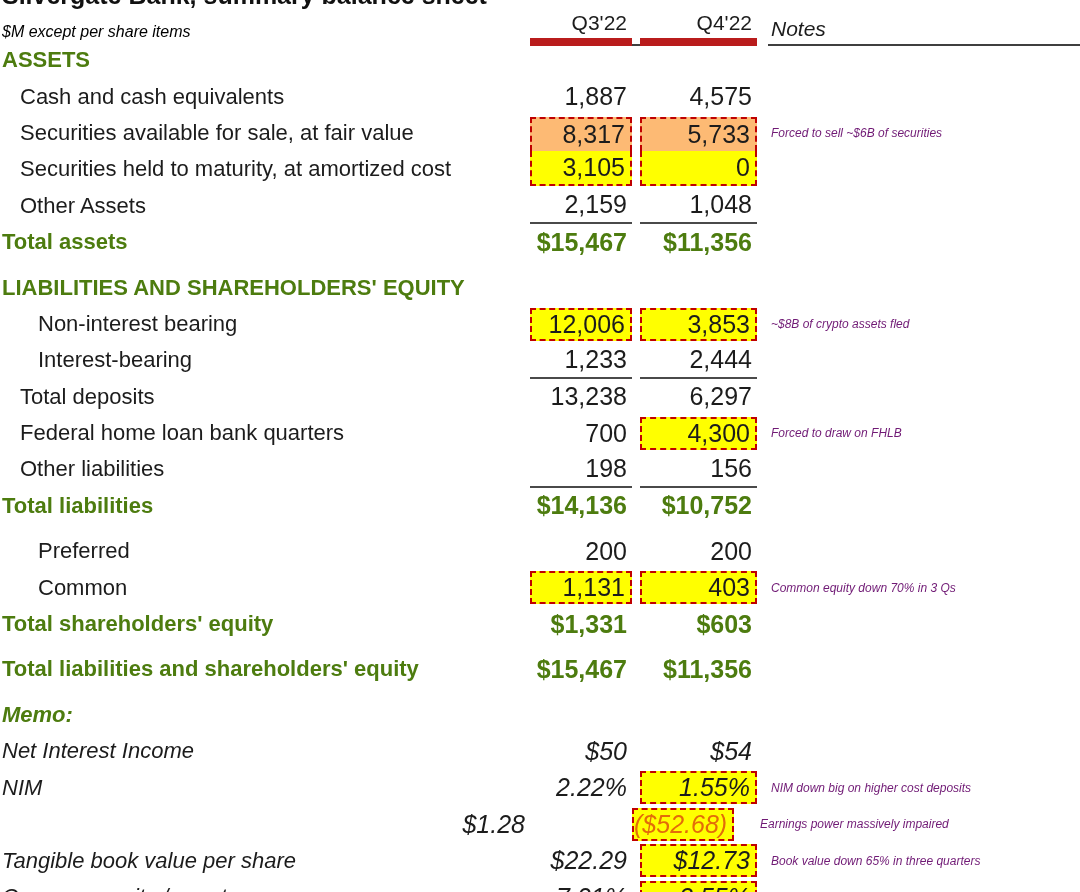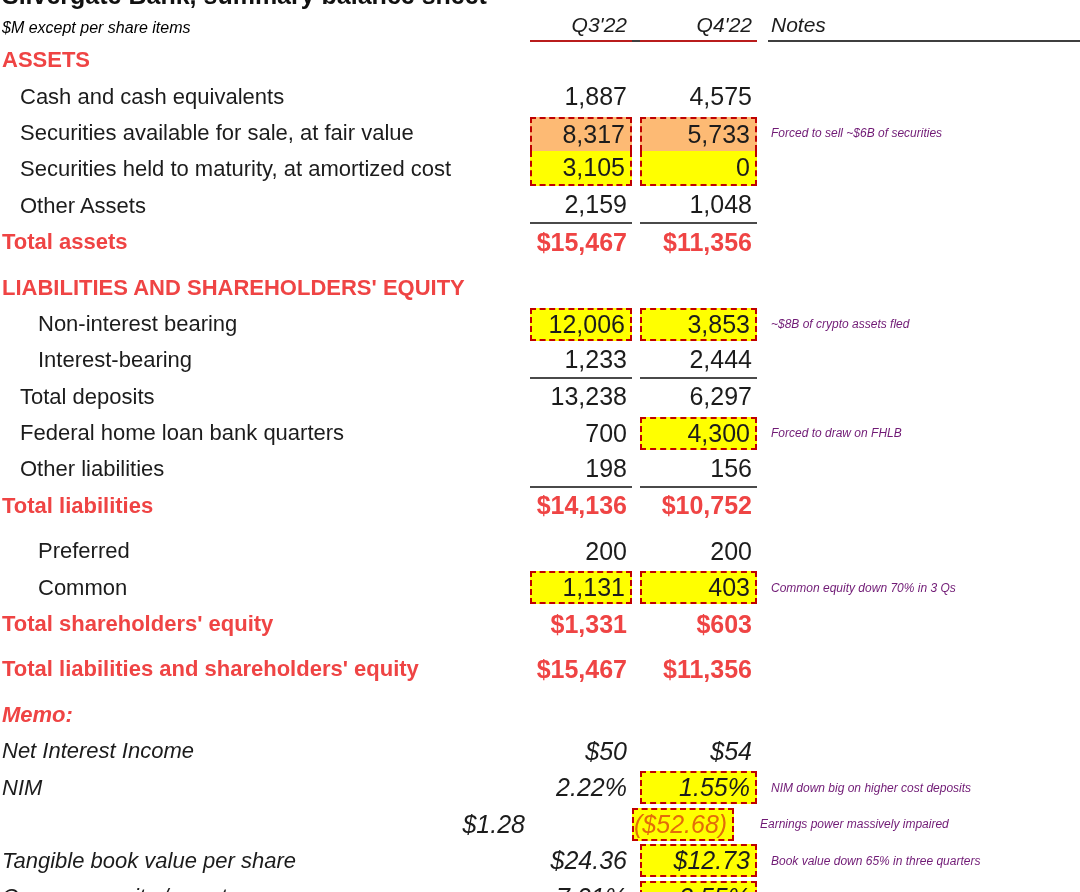--- a/index.html
+++ b/index.html
@@ -10,30 +10,30 @@
   .sheet { position:relative; width:1080px; height:892px; overflow:hidden; }
 
   
   .titleclip { height:11px; overflow:hidden; }
   .titleclip .t { font-weight:bold; font-size:25px; line-height:30px; margin:-20px 0 0 2px; color:#111; white-space:nowrap; }
 
   .grid-cols { display:grid; grid-template-columns:530px 102px 8px 117px 11px 312px; }
 
   .hdr { height:31px; align-items:end; }
   .hdr .sub { font-style:italic; font-size:16px; color:#000000; padding:0 0 5px 2px; }
-  .hdr .qh  { text-align:right; font-size:21px; padding:0 5px 3px 0; border-bottom:2px solid #b91c1c;font-style:italic; }
+  .hdr .qh  { text-align:right; font-size:21px; padding:0 5px 3px 0; border-bottom:8px solid #b91c1c; }
   .hdr .g1  { border-bottom:2px solid #3f3f3f; }
   .hdr .nh  { font-style:italic; font-size:21px; padding:0 0 3px 3px; border-bottom:2px solid #3f3f3f; }
 
   .row { height:36.4px; }
   .row.sp { margin-top:9px; }
   .lab { display:flex; align-items:center; font-size:22px; padding-left:2px; white-space:nowrap; }
   .lab.i1 { padding-left:20px; }
   .lab.i2 { padding-left:38px; }
-  .b   { font-weight:bold; color:#ef4444; }
+  .b   { font-weight:bold; color:#4d7c0f; }
   .row.it .lab, .row.it .box { font-style:italic; }
 
   .num { display:flex; }
   .num.ul { border-bottom:2px solid #4a4a4a; }
   .box { flex:1; display:flex; align-items:center; justify-content:flex-end; padding-right:5px; font-size:25px; white-space:nowrap; }
   .hlf { background:#FFFF00; border:2px dashed #C00000; margin:2px 0; }
   .hlt { background:#fdba74; border:2px dashed #C00000; border-bottom:none; margin:2px 0 0 0; }
   .hlb { background:#FFFF00; border:2px dashed #C00000; border-top:none; margin:0 0 2px 0; }
   .neg { color:#E36C09; }
 
@@ -305,21 +305,21 @@
         <div></div>
         <div class="num">
           <div class="box hlf neg">($52.68)</div>
         </div>
         <div></div>
         <div class="note">Earnings power massively impaired</div>
       </div>
       <div class="row grid-cols it">
         <div class="lab">Tangible book value per share</div>
         <div class="num">
-          <div class="box">$24.36</div>
+          <div class="box">$22.29</div>
         </div>
         <div></div>
         <div class="num">
           <div class="box hlf">$12.73</div>
         </div>
         <div></div>
         <div class="note">Book value down 65% in three quarters</div>
       </div>
       <div class="row grid-cols it">
         <div class="lab">Common equity / assets</div>

